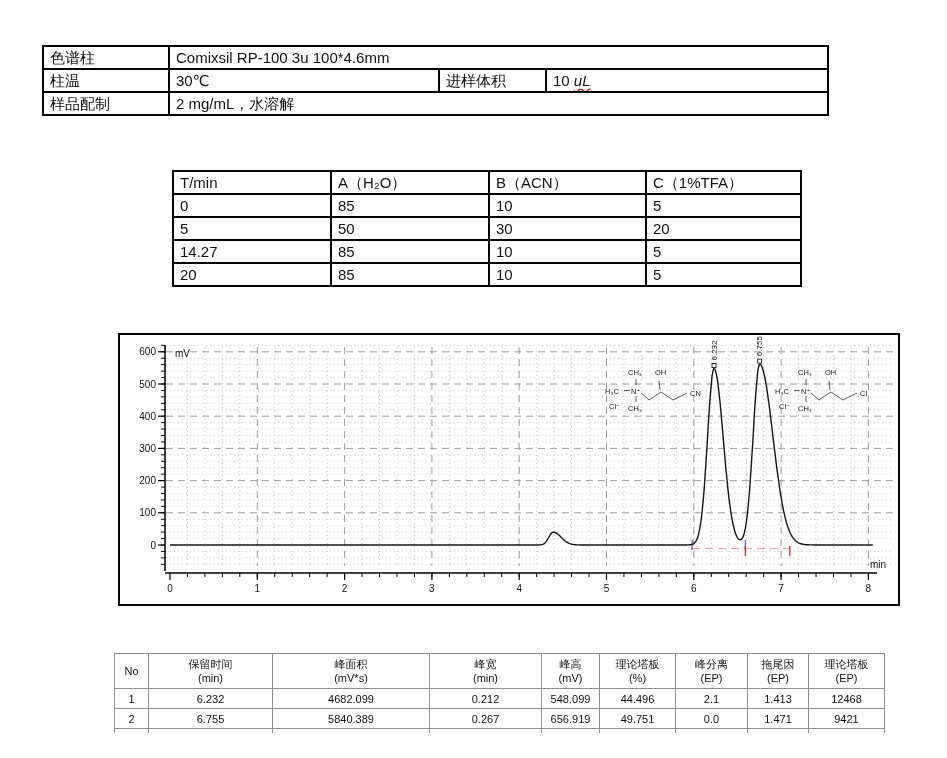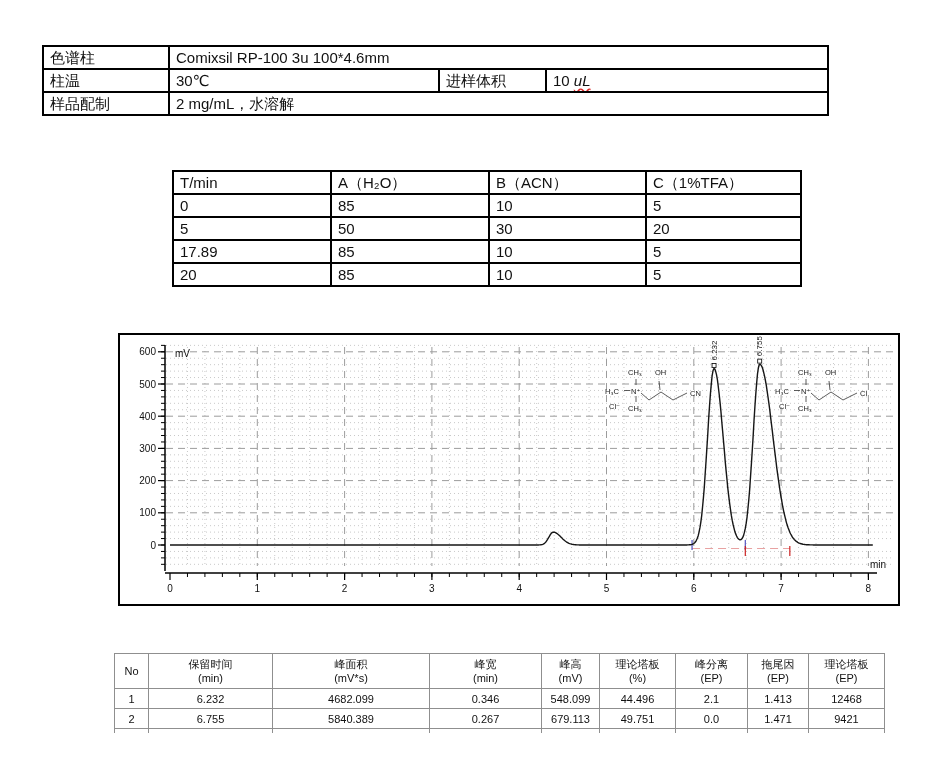--- a/index.html
+++ b/index.html
@@ -78,21 +78,21 @@
         <td>10</td>
         <td>5</td>
       </tr>
       <tr>
         <td>5</td>
         <td>50</td>
         <td>30</td>
         <td>20</td>
       </tr>
       <tr>
-        <td>17.89</td>
+        <td>14.27</td>
         <td>85</td>
         <td>10</td>
         <td>5</td>
       </tr>
       <tr>
         <td>20</td>
         <td>85</td>
         <td>10</td>
         <td>5</td>
       </tr>
@@ -375,33 +375,33 @@
         </th>
         <th>
           <div>理论塔板</div>
           <div>(EP)</div>
         </th>
       </tr>
       <tr>
         <td>1</td>
         <td>6.232</td>
         <td>4682.099</td>
-        <td>0.346</td>
+        <td>0.212</td>
         <td>548.099</td>
         <td>44.496</td>
         <td>2.1</td>
         <td>1.413</td>
         <td>12468</td>
       </tr>
       <tr>
         <td>2</td>
         <td>6.755</td>
         <td>5840.389</td>
         <td>0.267</td>
-        <td>679.113</td>
+        <td>656.919</td>
         <td>49.751</td>
         <td>0.0</td>
         <td>1.471</td>
         <td>9421</td>
       </tr>
       <tr class="stub">
         <td></td>
         <td></td>
         <td></td>
         <td></td>

